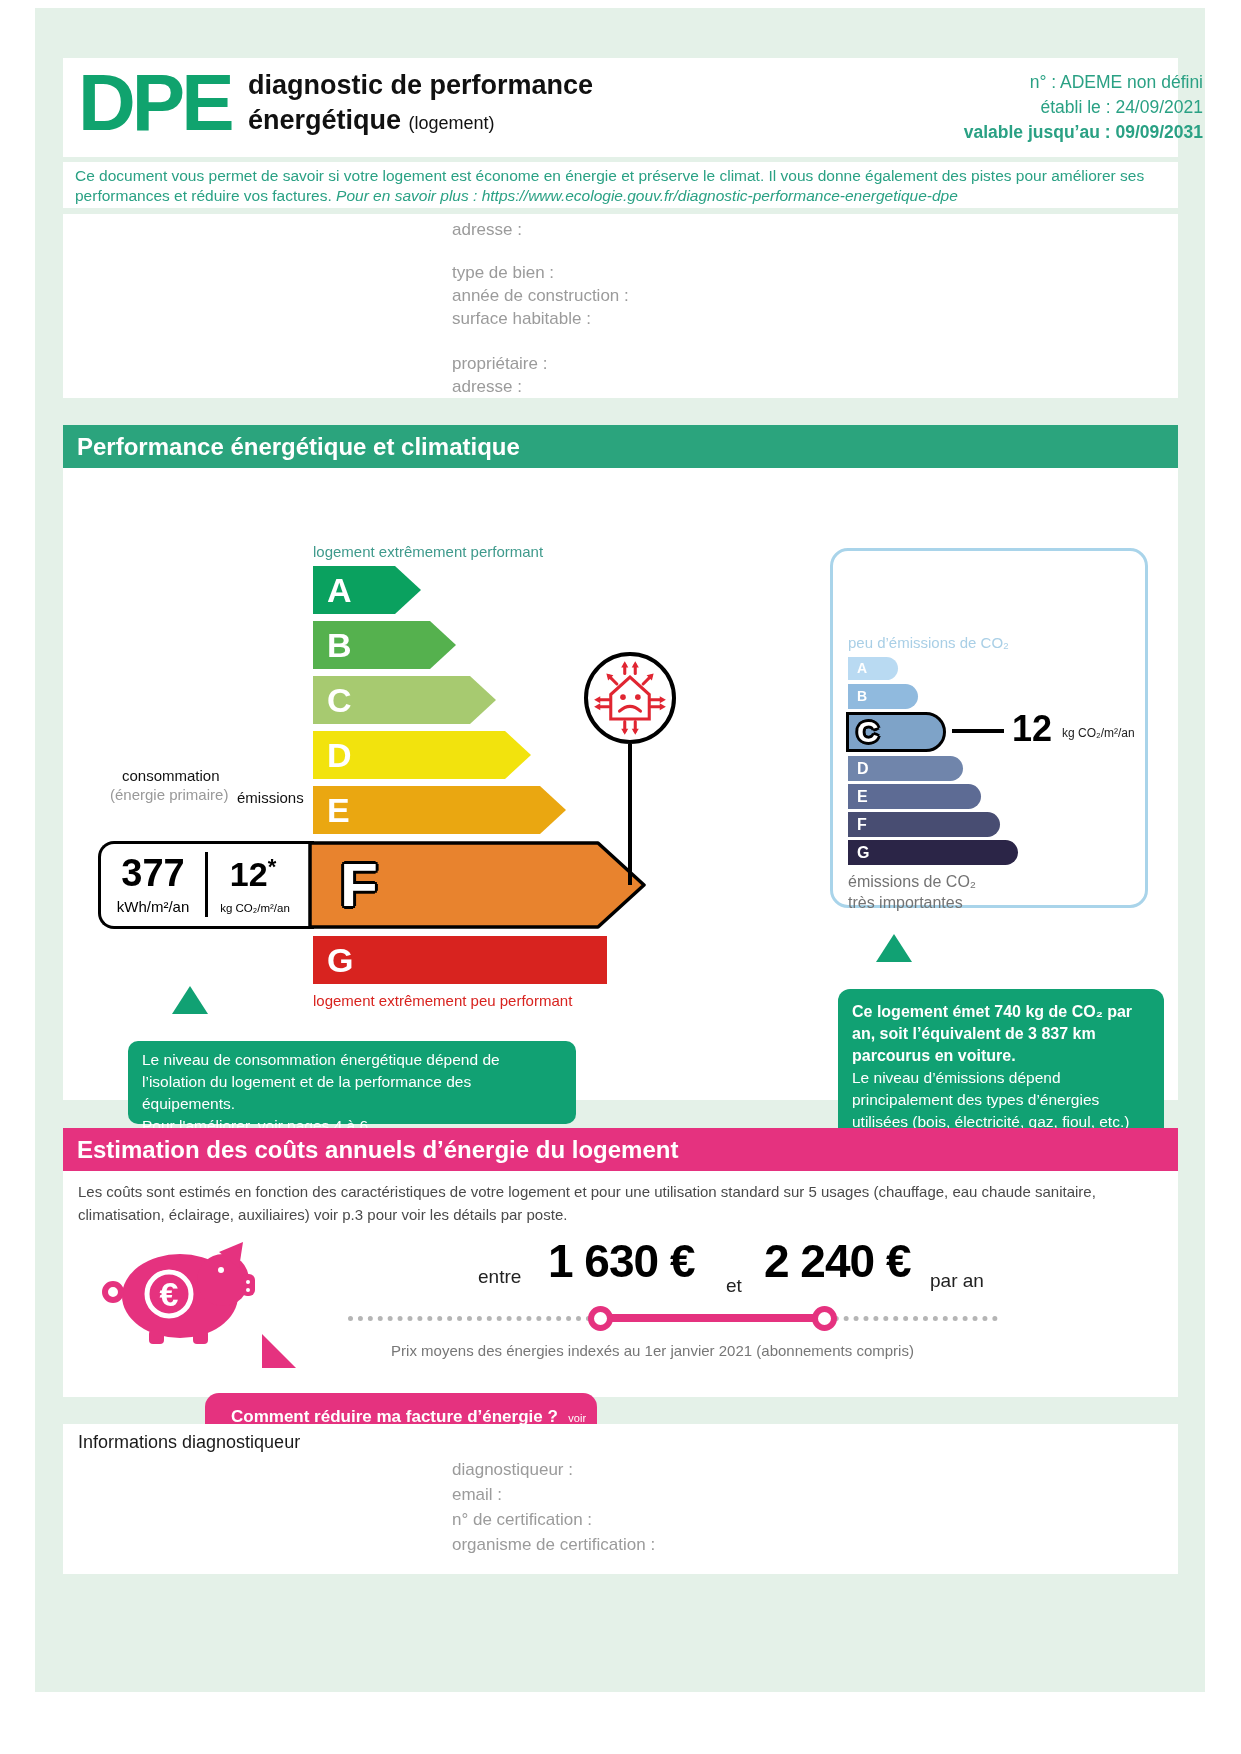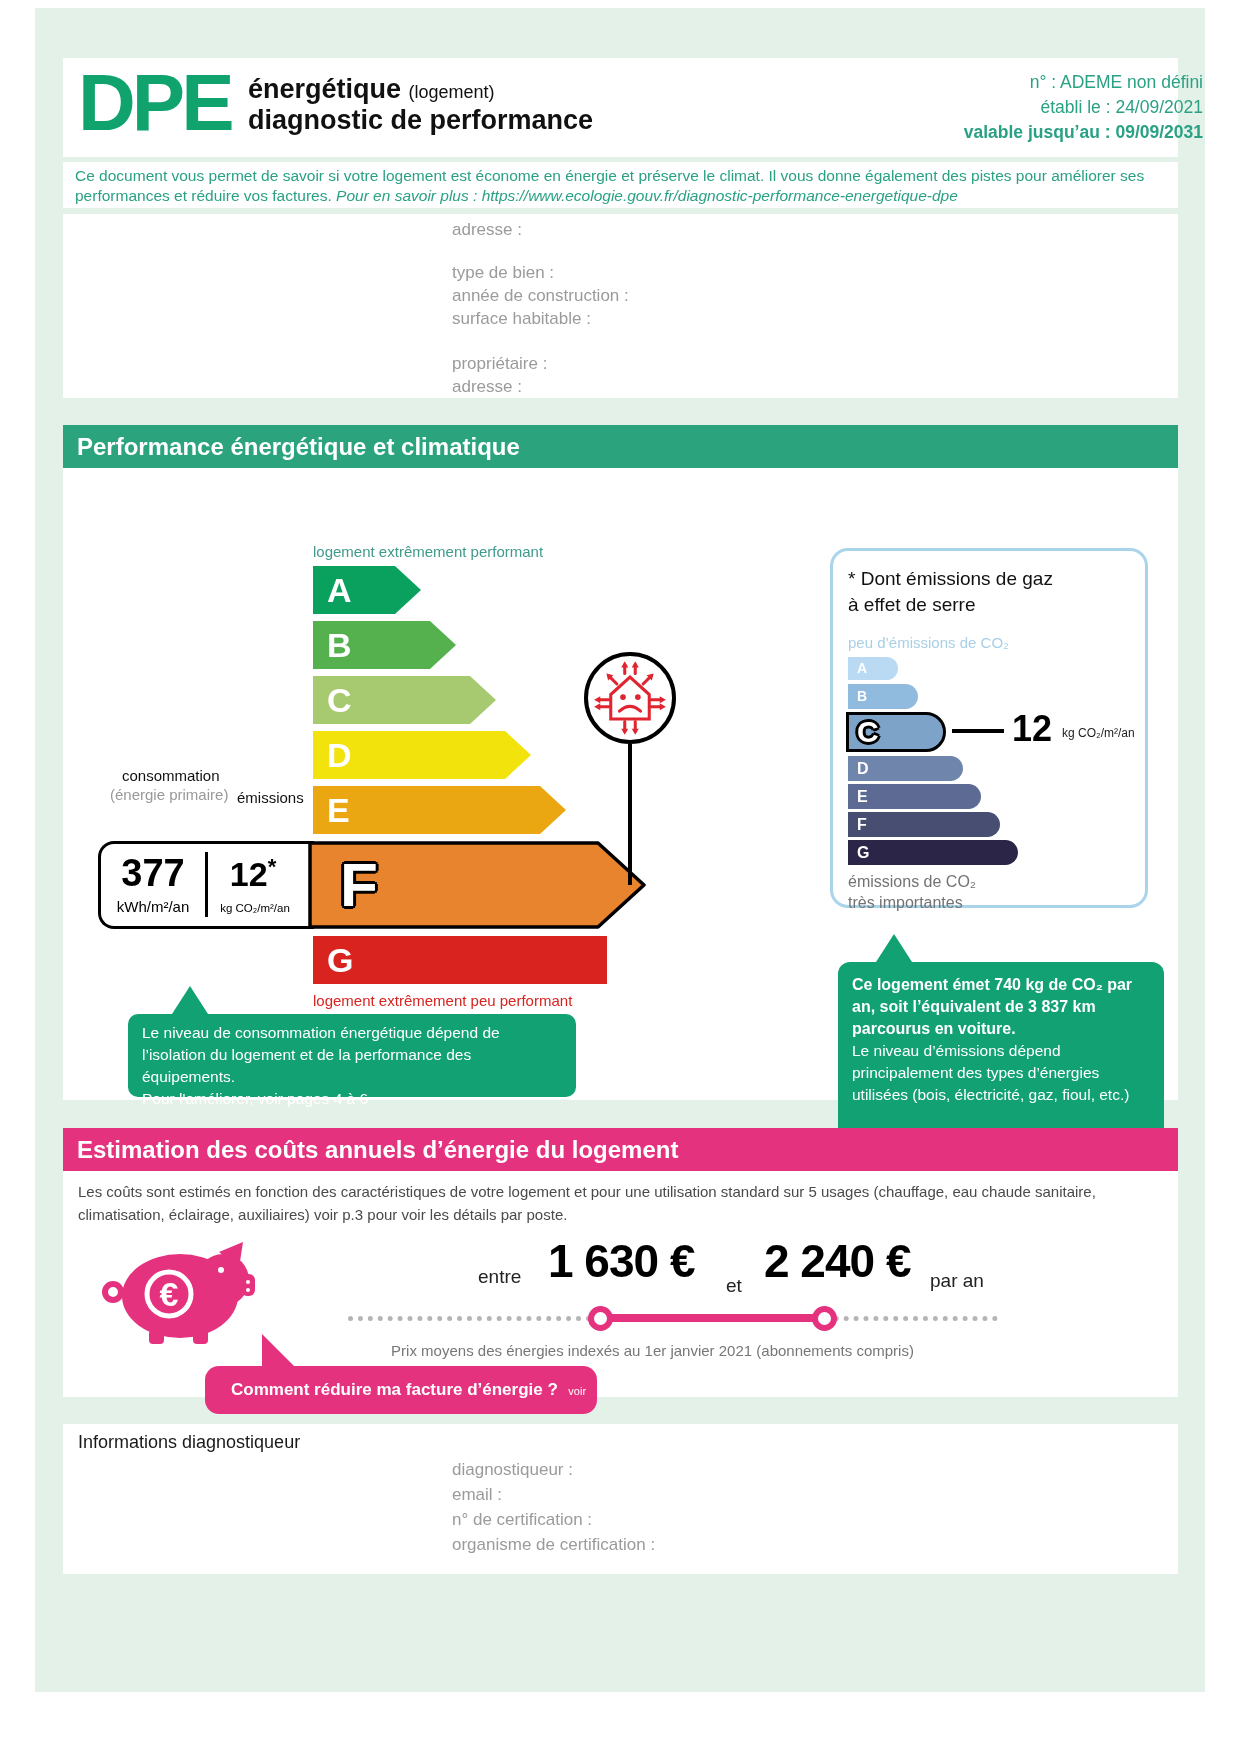--- a/index.html
+++ b/index.html
@@ -9,43 +9,43 @@
   .card{background:#ffffff;}
   .bar-title{color:#fff;font-weight:bold;font-size:24px;line-height:43px;padding-left:14px;box-sizing:border-box;}
   .gray-field{font-size:17px;color:#9b9b9b;}
   .teal{color:#2aa184;}
   .arrow{height:48px;color:#fff;font-weight:bold;font-size:34px;line-height:48px;padding-left:14px;box-sizing:border-box;
          clip-path:polygon(0 0,calc(100% - 26px) 0,100% 50%,calc(100% - 26px) 100%,0 100%);}
   .garrow{height:48px;color:#fff;font-weight:bold;font-size:34px;line-height:48px;padding-left:14px;box-sizing:border-box;}
   .ges-bar{border-radius:0 13px 13px 0;color:#fff;font-weight:bold;box-sizing:border-box;padding-left:9px;}
   .outline-text{color:#fff;text-shadow:3px 0 0 #000,-3px 0 0 #000,0 3px 0 #000,0 -3px 0 #000,
                 2px 2px 0 #000,-2px 2px 0 #000,2px -2px 0 #000,-2px -2px 0 #000;}
-  .callout{border-radius:12px;color:#fff;}
+  .callout{border-radius:12px;color:#fff;margin-top:27px;}
   .tri-up{width:0;height:0;border-left:18px solid transparent;border-right:18px solid transparent;border-bottom:28px solid #11a173;}
   .tri-slant{width:0;height:0;border-right:34px solid transparent;border-bottom:34px solid #e5327f;}
   .handle{width:13px;height:13px;background:#fff;border:6px solid #e5327f;border-radius:50%;}
   .center{text-align:center;}
 </style>
 </head>
 <body>
 
 <div class="page">
 
   <div class="abs" style="left: 35px; top: 8px; width: 1170px; height: 1684px; background-color: rgb(228, 241, 232);"></div>
 
   <div class="abs card" style="left:63px;top:58px;width:1115px;height:99px;"></div>
 
   <div class="abs" style="left: 78px; top: 55px; font-size: 80px; font-weight: 900; letter-spacing: -4px; line-height: 96px; color: rgb(16, 163, 110);">DPE</div>
 
   <div class="abs" style="left:248px;top:70px;color:#111;">
+    <div style="font-size:27px;font-weight:bold;">diagnostic de performance</div>
     <div style="font-size:27px;font-weight:bold;margin-top:4px;">
       <span>énergétique</span>
       <span style="font-size:18px;font-weight:normal;">(logement)</span>
     </div>
-    <div style="font-size:27px;font-weight:bold;">diagnostic de performance</div>
   </div>
 
   <div class="abs teal" style="right:75px;top:70px;text-align:right;font-size:17.5px;line-height:25px;">
     <div>n° : ADEME non défini</div>
     <div>établi le : 24/09/2021</div>
     <div style="font-weight:bold;">valable jusqu’au : 09/09/2031</div>
   </div>
 
   <div class="abs card" style="left:63px;top:162px;width:1115px;height:46px;box-sizing:border-box;padding:4px 12px;">
     <div class="teal" style="font-size:15.5px;line-height:20px;">
@@ -129,24 +129,20 @@
         <polygon points="42,6 38,13 46,13"></polygon>
           <polygon points="54,6 50,13 58,13"></polygon>
         <polygon points="42,90 38,83 46,83"></polygon>
           <polygon points="54,90 50,83 58,83"></polygon>
       </g>
     </svg>
   </div>
   <div class="abs" style="left:628px;top:744px;width:4px;height:141px;background:#000;z-index:2;"></div>
 
   <div class="abs" style="left:830px;top:548px;width:318px;height:360px;border:3px solid #a9d4ea;border-radius:18px;background:#fff;box-sizing:border-box;"></div>
-  <div class="abs" style="left:848px;top:566px;font-size:19px;color:#111;line-height:26px;">
-    <div>* Dont émissions de gaz</div>
-    <div>à effet de serre</div>
-  </div>
   <div class="abs" style="left:848px;top:634px;font-size:15px;color:#a9cfe6;">peu d’émissions de CO₂</div>
 
   <div class="abs ges-bar" style="left: 848px; top: 657px; width: 50px; height: 23px; font-size: 14px; line-height: 23px; background-color: rgb(185, 218, 242);">
     <span>A</span></div>
   <div class="abs ges-bar" style="left: 848px; top: 684px; width: 70px; height: 25px; font-size: 14px; line-height: 25px; background-color: rgb(144, 186, 222);">
     <span>B</span></div>
 
   <div class="abs" style="left: 846px; top: 712px; width: 100px; height: 40px; border: 3.5px solid rgb(0, 0, 0); border-radius: 0px 22px 22px 0px; box-sizing: border-box; background-color: rgb(126, 163, 200);">
     <span class="outline-text" style="font-size:30px;font-weight:900;line-height:33px;padding-left:8px;display:inline-block;">C</span>
   </div>

